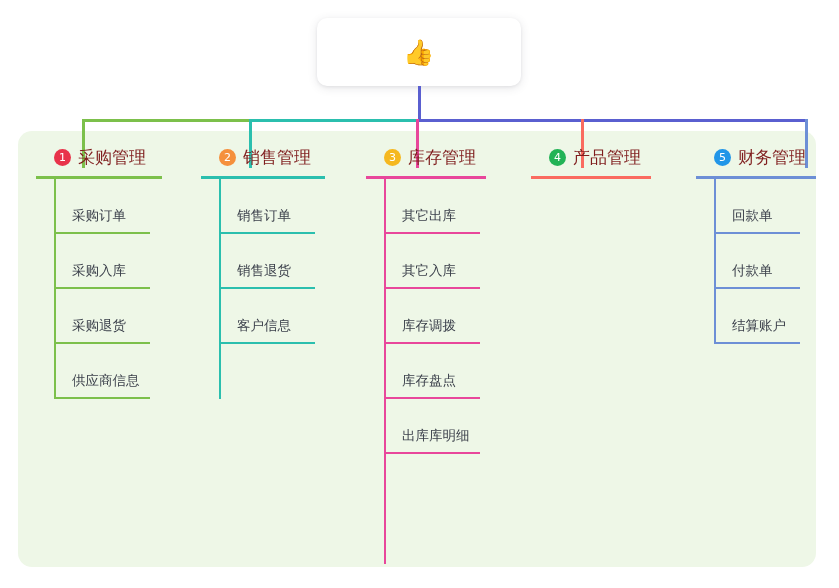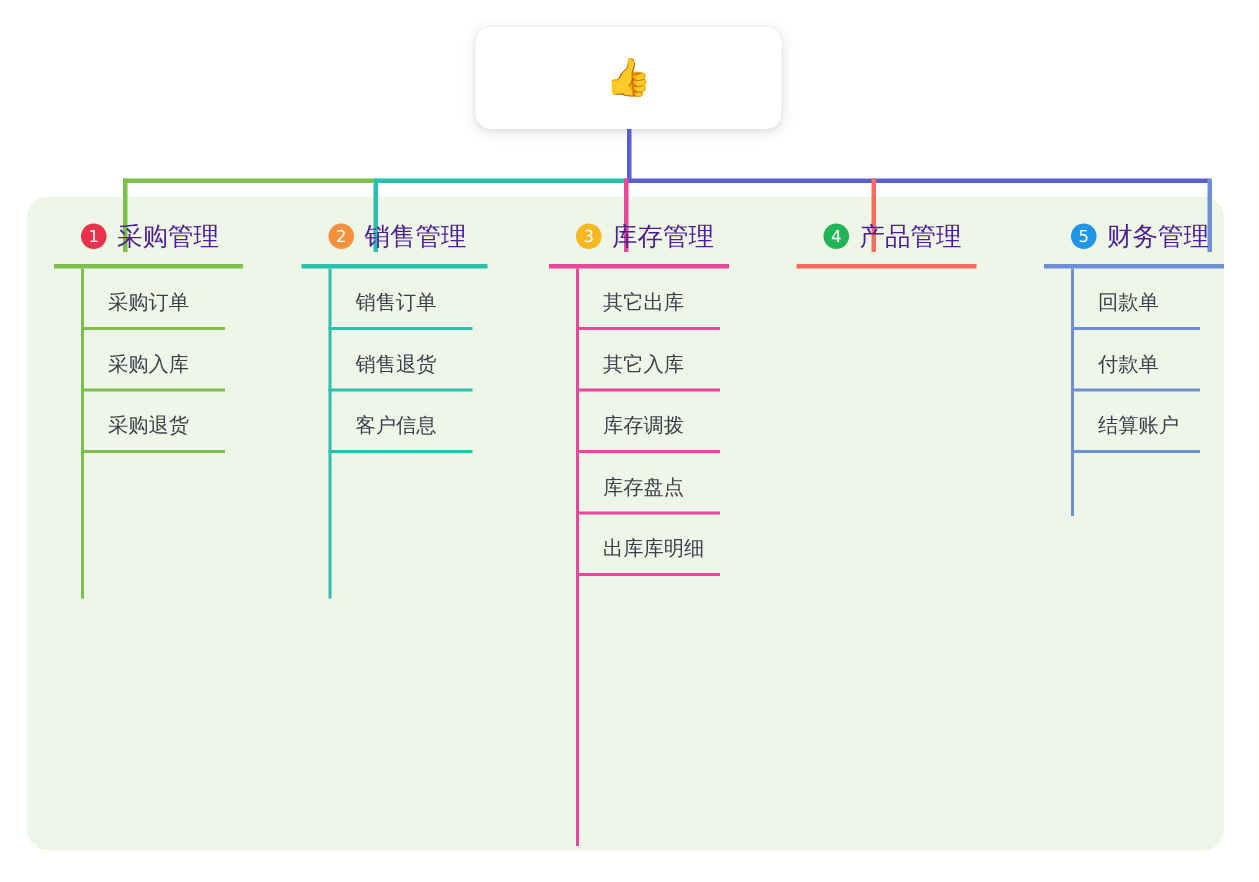--- a/index.html
+++ b/index.html
@@ -96,42 +96,42 @@
     border-radius: 50%;
     color: #ffffff;
     font-size: 11px;
     line-height: 17px;
     text-align: center;
     flex: none;
     font-family: "DejaVu Sans", sans-serif;
   }
   .col-title {
     font-size: 17px;
-    color: #4c1d95;
+    color: #7f1d1d;
     white-space: nowrap;
   }
   .col-rule {
     height: 3px;
     margin-top: 7px;
   }
 
   
   .leaves {
     position: relative;
     margin-top: 0px;
   }
   .spine {
     position: absolute;
     left: 18px;
     top: 0;
     width: 2px;
   }
   .leaf {
     position: relative;
-    height: 41px;
+    height: 55px;
     box-sizing: border-box;
   }
   .leaf-text {
     position: absolute;
     left: 36px;
     bottom: 9px;
     font-size: 13.5px;
     color: #3a3f4a;
     white-space: nowrap;
   }
@@ -178,20 +178,24 @@
           <div class="leaf-rule" style="background: rgb(124, 192, 75); width: 96px;"></div>
         </div>
         <div class="leaf">
           <div class="leaf-text">采购入库</div>
           <div class="leaf-rule" style="background: rgb(124, 192, 75); width: 96px;"></div>
         </div>
         <div class="leaf">
           <div class="leaf-text">采购退货</div>
           <div class="leaf-rule" style="background: rgb(124, 192, 75); width: 96px;"></div>
         </div>
+        <div class="leaf">
+          <div class="leaf-text">供应商信息</div>
+          <div class="leaf-rule" style="background: rgb(124, 192, 75); width: 96px;"></div>
+        </div>
       </div>
     </div>
     <div class="column" style="left: 201px; width: 150px;">
       <div class="col-header">
         <span class="badge" style="background: rgb(245, 144, 60);">2</span>
         <span class="col-title">销售管理</span>
       </div>
       <div class="col-rule" style="background: rgb(43, 191, 174); width: 124px;"></div>
       <div class="leaves">
         <div class="spine" style="background: rgb(43, 191, 174); height: 220px;"></div>

